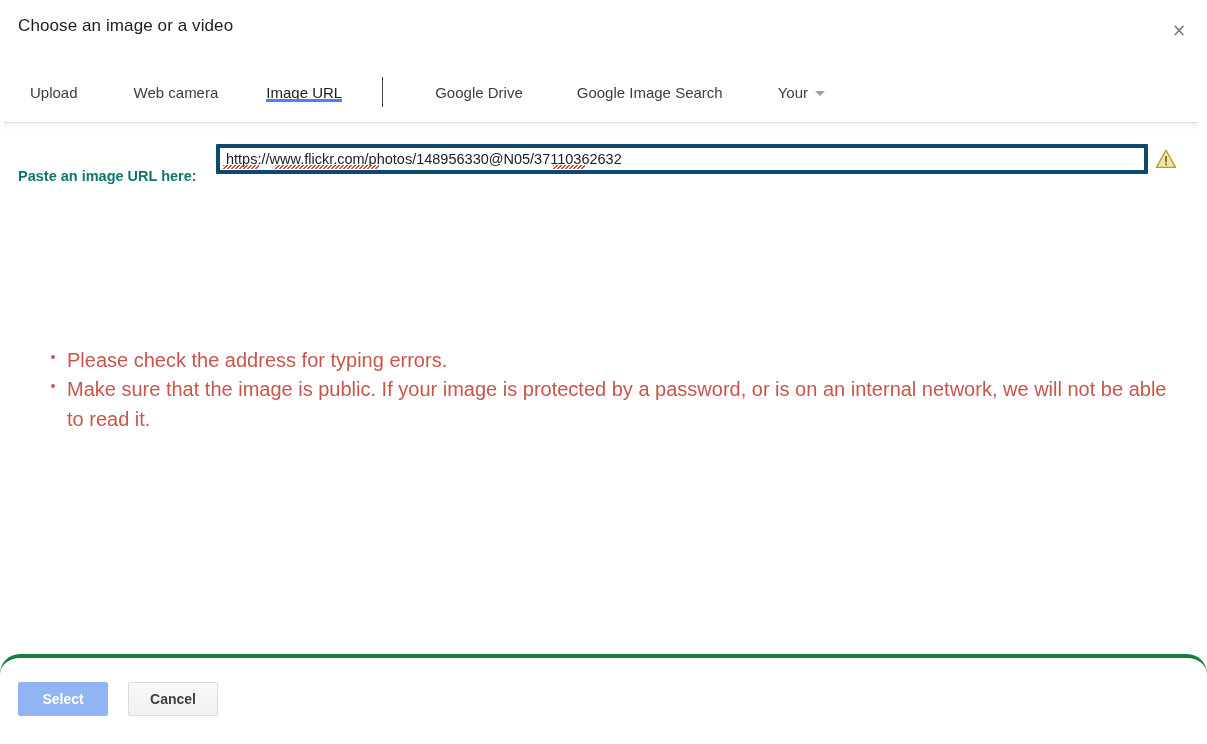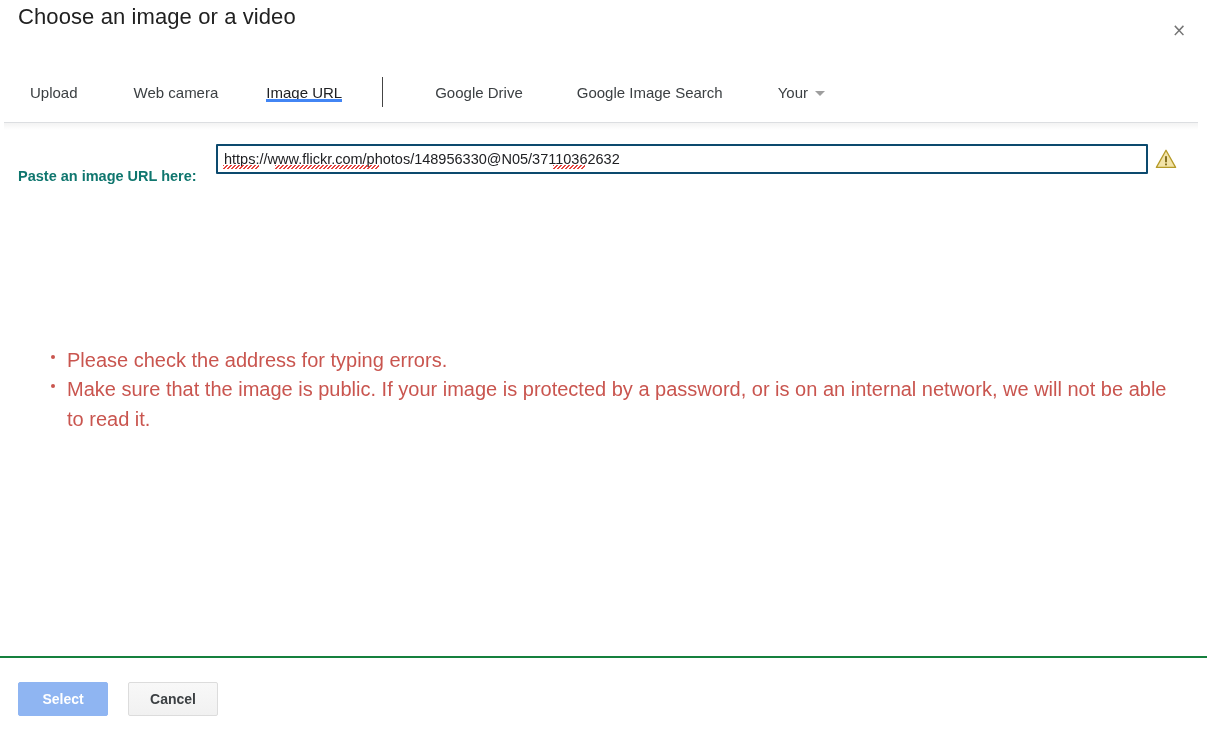--- a/index.html
+++ b/index.html
@@ -27,22 +27,22 @@
 
   
   .header {
     position: relative;
     height: 62px;
     flex: 0 0 auto;
   }
   .dialog-title {
     position: absolute;
     left: 18px;
-    top: 4px;
-    font-size: 22px;
+    top: 16px;
+    font-size: 17px;
     font-weight: 400;
     color: #212121;
     letter-spacing: 0.1px;
     white-space: nowrap;
   }
   .close-button {
     position: absolute;
     right: 14px;
     top: 16px;
     width: 28px;
@@ -155,21 +155,21 @@
     color: #0f766e;
     white-space: nowrap;
   }
   .url-input {
     position: absolute;
     left: 216px;
     top: 0;
     width: 932px;
     height: 30px;
     box-sizing: border-box;
-    border: 2px solid #0c4a6e;
+    border: 4px solid #0c4a6e;
     border-radius: 1px;
     background: #fff;
     font-family: "Liberation Sans", sans-serif;
     font-size: 14.5px;
     color: #202124;
     padding: 0 6px;
     outline: none;
   }
   .url-spell-overlay {
     position: absolute;
@@ -234,22 +234,23 @@
     width: 4px;
     height: 4px;
     border-radius: 50%;
     background: #c9554f;
   }
 
   
   .footer {
     flex: 0 0 auto;
     height: 86px;
-    border-top: 2px solid #15803d;
-    position: relative;
+    border-top: 4px solid #15803d;
+    position: relative;
+    border-radius: 20px;
   }
   .btn {
     position: absolute;
     top: 24px;
     height: 34px;
     box-sizing: border-box;
     font-family: "Liberation Sans", sans-serif;
     font-size: 14px;
     font-weight: bold;
     border-radius: 2px;

